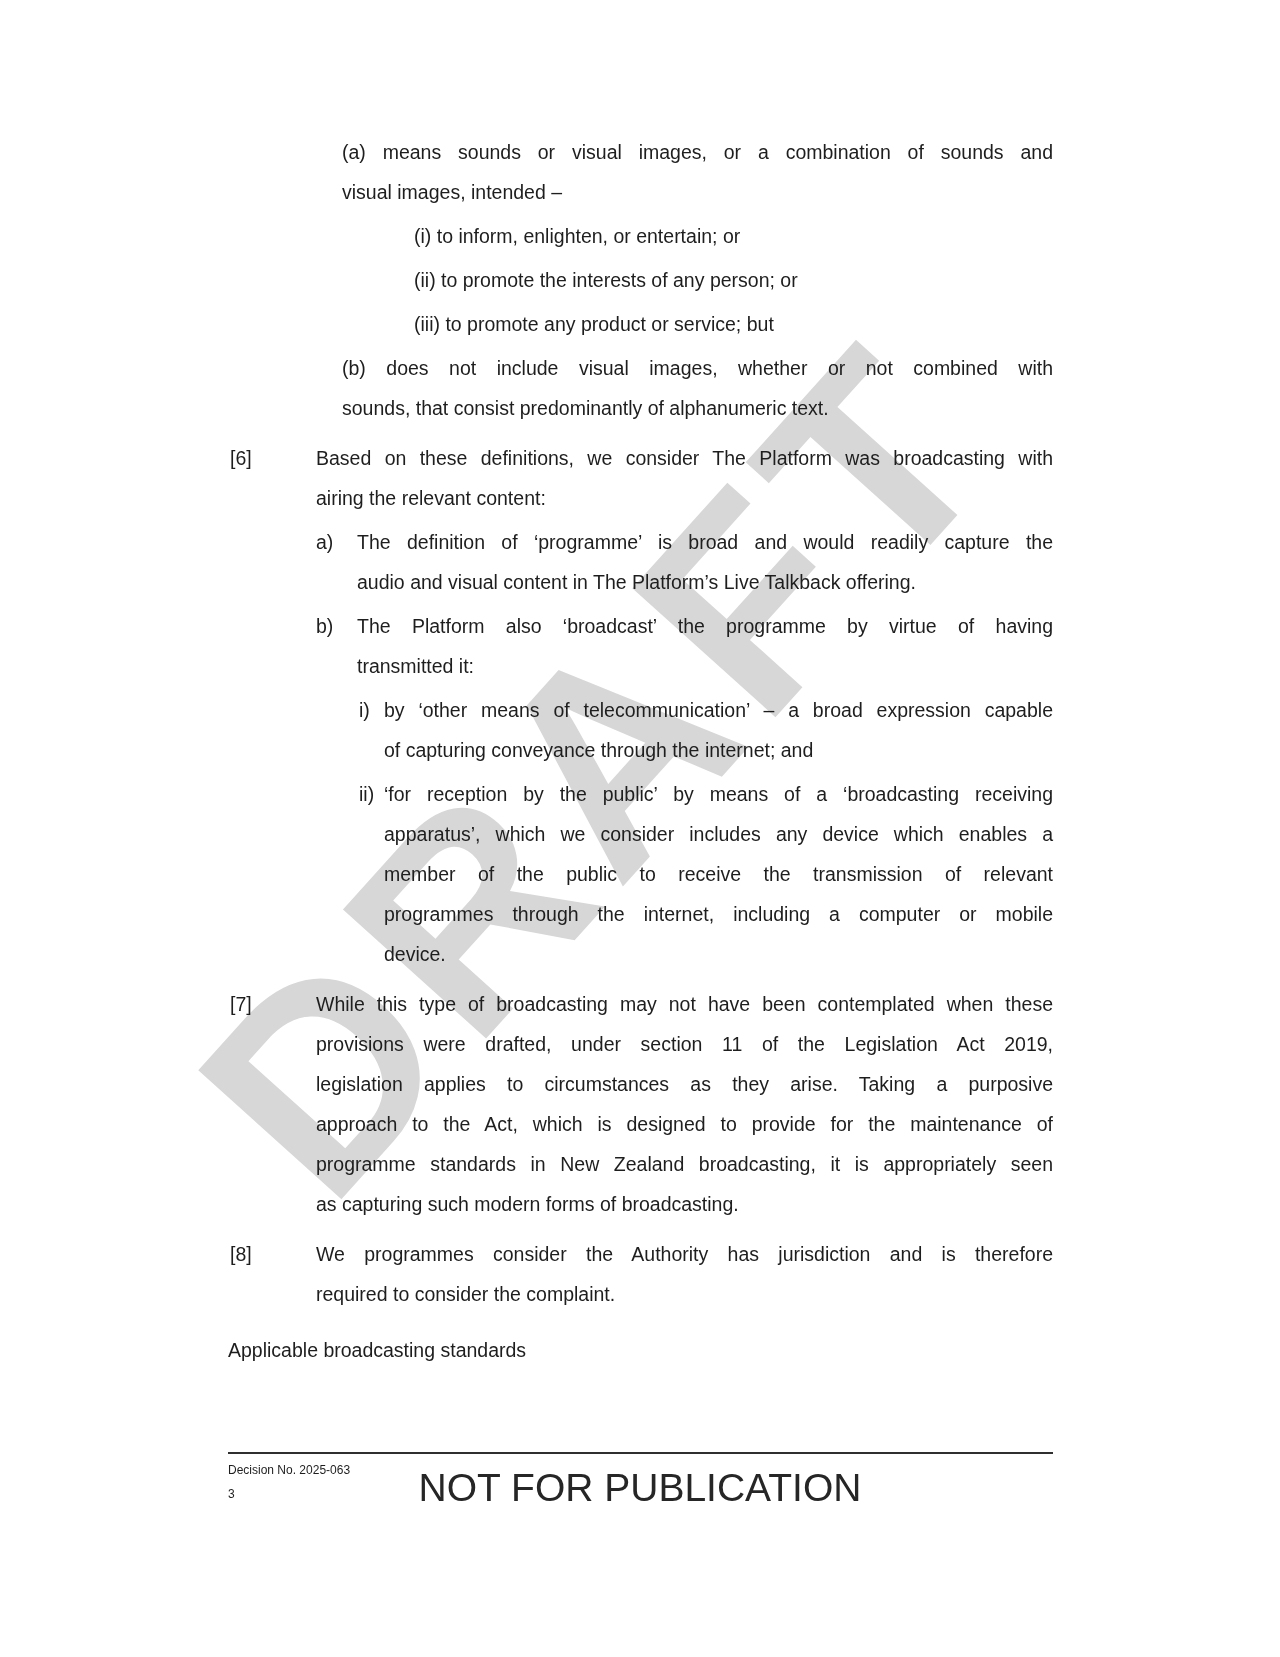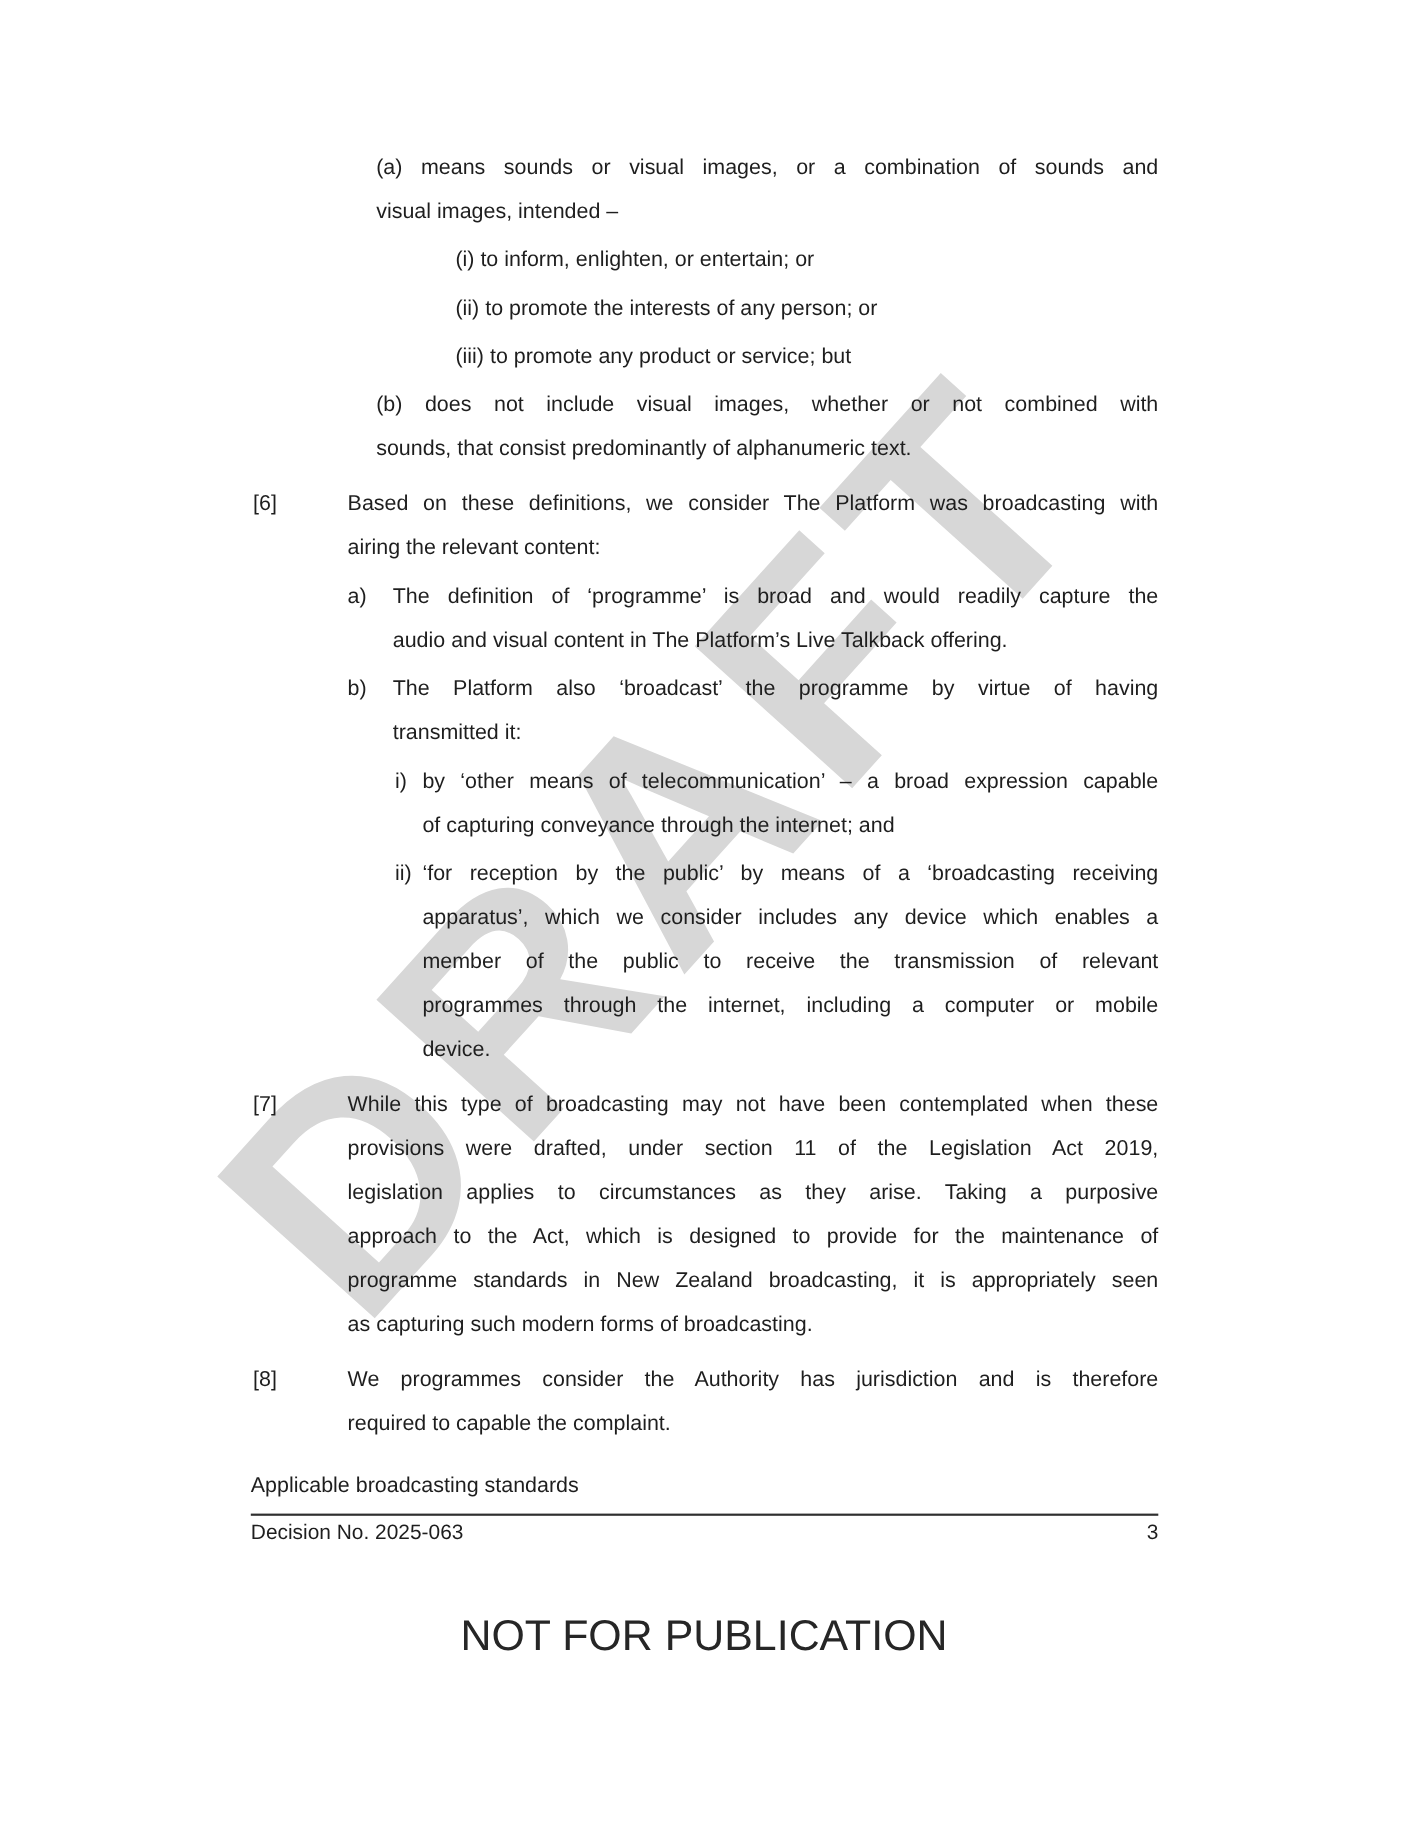--- a/index.html
+++ b/index.html
@@ -51,26 +51,27 @@
     -moz-text-align-last:justify;
     text-align-last:justify;
     text-justify:inter-word;
   }
   .line.last{
     -moz-text-align-last:left;
     text-align-last:left;
   }
   
   .footer{
-    position:absolute;left:228px;top:1376px;width:825px;
+    position:absolute;left:228px;top:1452px;width:825px;
     border-top:2px solid var(--rule);
     padding-top:4px;
-    font-size:19px;line-height:24px;
+    font-size:12px;line-height:24px;
     display:flex;justify-content:space-between;
     z-index:1;
+    flex-direction:column;
   }
   
   .stamp{
     position:absolute;left:0;top:1464px;width:1280px;
     text-align:center;
     font-size:39px;font-weight:normal;line-height:48px;
     color:#262626;
     z-index:1;
   }
 </style>
@@ -132,21 +133,21 @@
         <div class="line">While this type of broadcasting may not have been contemplated when these</div>
         <div class="line">provisions were drafted, under section 11 of the Legislation Act 2019,</div>
         <div class="line">legislation applies to circumstances as they arise. Taking a purposive</div>
         <div class="line">approach to the Act, which is designed to provide for the maintenance of</div>
         <div class="line">programme standards in New Zealand broadcasting, it is appropriately seen</div>
         <div class="line last">as capturing such modern forms of broadcasting.</div>
       </div>
       <div class="block b-numbered">
         <span class="marker">[8]</span>
         <div class="line">We programmes consider the Authority has jurisdiction and is therefore</div>
-        <div class="line last">required to capable the complaint.</div>
+        <div class="line last">required to consider the complaint.</div>
       </div>
       <div class="block b-heading">
         <div class="line last">Applicable broadcasting standards</div>
       </div>
     </main>
 
   <footer class="footer">
     <span>Decision No. 2025-063</span>
     <span>3</span>
   </footer>

